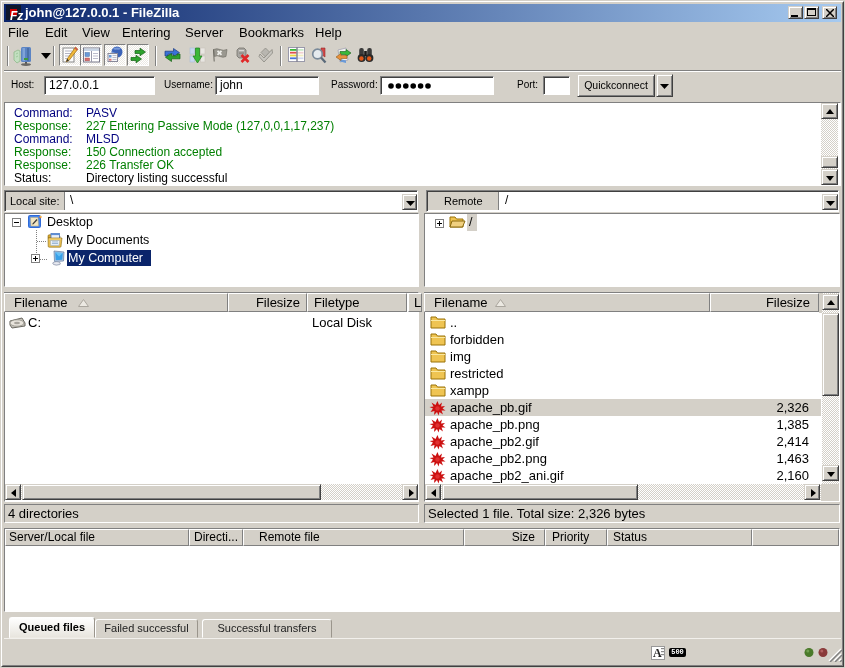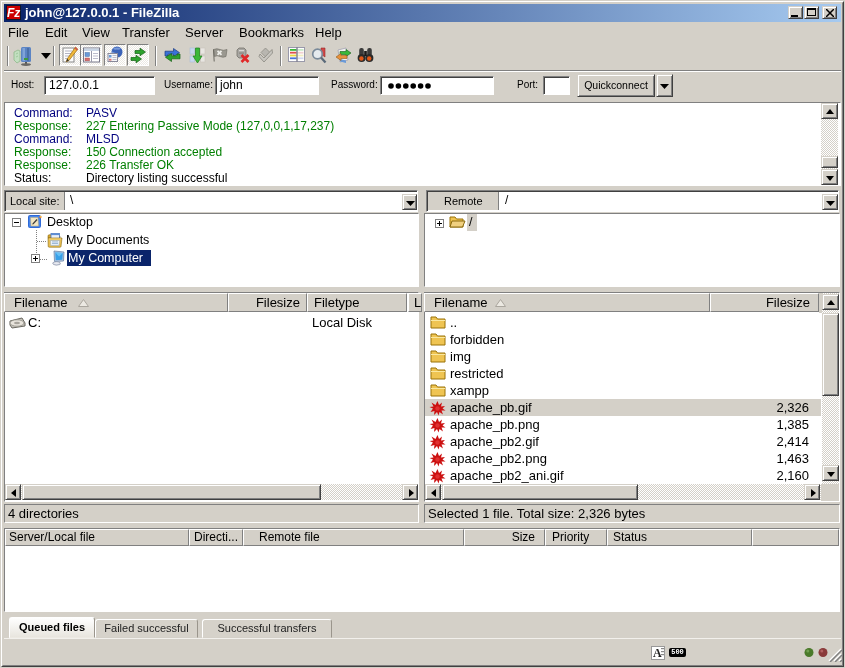--- a/index.html
+++ b/index.html
@@ -10,38 +10,38 @@
 .hdr{background:#D4D0C8;border:1px solid;border-color:#fff #808080 #808080 #fff;position:absolute;font-size:13px;line-height:17px;}
 .track{background-image:conic-gradient(#fff 0 25%,#D4D0C8 0 50%,#fff 0 75%,#D4D0C8 0);background-size:2px 2px;}
 .sep{position:absolute;width:2px;height:20px;border-left:1px solid #808080;border-right:1px solid #fff;}
 .row{position:absolute;height:17px;font-size:13px;line-height:17px;}
 </style></head><body>
 
 <div class="abs" style="left:1px;top:1px;width:843px;height:666px;border:1px solid;border-color:#fff #404040 #404040 #fff;"></div>
 <div class="abs" style="left:2px;top:2px;width:841px;height:664px;border:1px solid;border-color:#D4D0C8 #808080 #808080 #D4D0C8;"></div>
 
 <div class="abs" style="left:4px;top:4px;width:837px;height:18px;background:linear-gradient(to right,#0A246A,#A6CAF0);"></div>
-<div class="abs" style="left:6px;top:5px;width:15px;height:15px;background:#CC0000;border:1px solid #0f172a;color:#fff;font-weight:bold;font-style:italic;font-size:12px;text-align:center;line-height:14px;">Fz</div>
+<div class="abs" style="left:6px;top:5px;width:15px;height:15px;background:#CC0000;border:4px solid #0f172a;color:#fff;font-weight:bold;font-style:italic;font-size:12px;text-align:center;line-height:14px;">Fz</div>
 <div class="abs" style="left:25px;top:5px;color:#fff;font-weight:bold;font-size:13px;">john@127.0.0.1 - FileZilla</div>
 <div class="abs raise2" style="left:788px;top:6px;width:15px;height:13px;background:#D4D0C8;">
     <div class="abs" style="left:2px;top:8px;width:7px;height:2px;background:#000;"></div>
   </div>
 <div class="abs raise2" style="left:804px;top:6px;width:15px;height:13px;background:#D4D0C8;">
     <div class="abs" style="left:2px;top:1px;width:9px;height:8px;border:1px solid #000;border-top:2px solid #000;"></div>
   </div>
 <div class="abs raise2" style="left:822px;top:6px;width:15px;height:13px;background:#D4D0C8;">
     <svg class="abs" style="left:3px;top:2px;" width="8" height="8" viewBox="0 0 8 8">
       <path d="M0 0 L8 8 M8 0 L0 8" stroke="#000" stroke-width="1.5"></path>
     </svg>
   </div>
 
 <div class="abs" style="left:8px;top:25px;">File</div>
 <div class="abs" style="left:45px;top:25px;">Edit</div>
 <div class="abs" style="left:82px;top:25px;">View</div>
-<div class="abs" style="left:122px;top:25px;">Transfer</div>
+<div class="abs" style="left:122px;top:25px;">Entering</div>
 <div class="abs" style="left:185px;top:25px;">Server</div>
 <div class="abs" style="left:239px;top:25px;">Bookmarks</div>
 <div class="abs" style="left:315px;top:25px;">Help</div>
 
 <div id="toolbar" class="abs" style="left:4px;top:42px;width:837px;height:28px;">
 <div class="sep" style="left:3px;top:4px;"></div>
 
 <svg class="abs" style="left:9px;top:4px;" width="22" height="20" viewBox="0 0 22 20">
 <path d="M1 6 L5 4 L7 5 L7 15 L4 17 L1 14 Z" fill="#C2DFC0" stroke="#8FB98C" stroke-width="0.8"></path>
 <path d="M3 8 L5 7 M3 11 L5 10" stroke="#9FC99C"></path>

